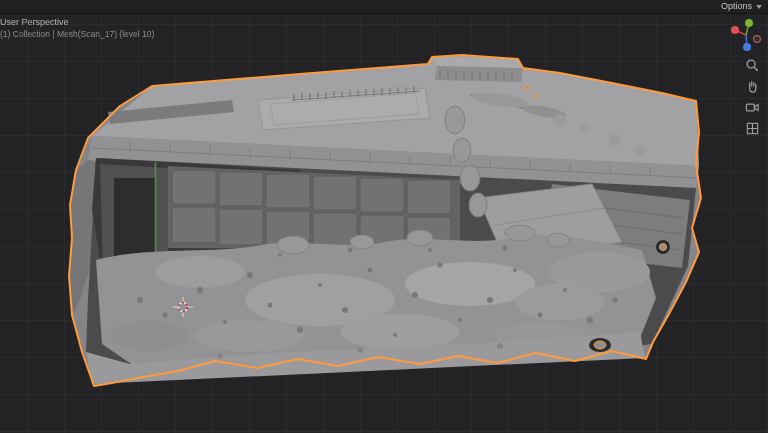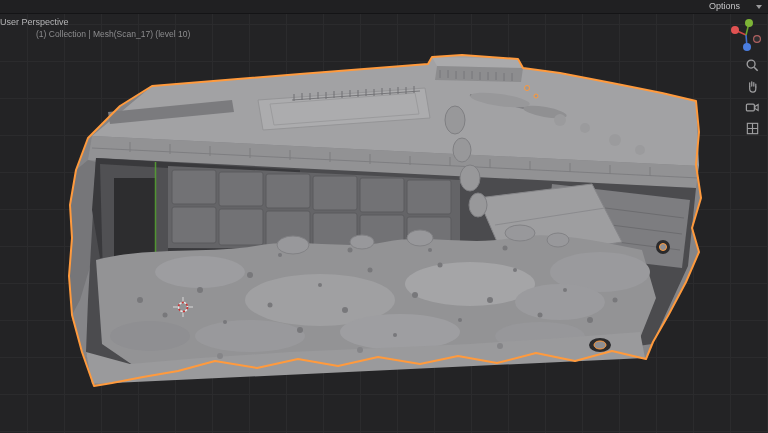--- a/index.html
+++ b/index.html
@@ -13,25 +13,25 @@
     background-position:27px 24px;
     font-family:"Liberation Sans", sans-serif;
     -webkit-font-smoothing:antialiased;
   }
   .topbar {
     position:absolute; top:0; left:0; right:0; height:14px;
     background:#202022; border-bottom:1px solid rgba(0,0,0,.35);
     display:flex; justify-content:flex-end; align-items:center;
     padding:0 6px; box-sizing:border-box; z-index:30;
   }
-  .options-btn { display:flex; align-items:center; gap:16px; color:#c4c4c6; font-size:9px; line-height:1; cursor:default;justify-content:center; }
+  .options-btn { display:flex; align-items:center; gap:4px; color:#c4c4c6; font-size:9px; line-height:1; cursor:default;justify-content:center; }
   .chev { width:0; height:0; border-left:3px solid transparent; border-right:3px solid transparent; border-top:4px solid #9a9a9c; }
   .overlay-text { position:absolute; left:0; z-index:25; white-space:nowrap; }
   .view-label { top:17px; font-size:9px; color:#b5b5b7; }
-  .context-label { top:29px; font-size:8.5px; color:#8d8d8f;margin-left:36px; }
+  .context-label { top:29px; font-size:8.5px; color:#8d8d8f; }
   .gizmo { position:absolute; top:16px; right:4px; width:36px; height:36px; z-index:25; }
   .side-icons { position:absolute; right:8px; top:58px; display:flex; flex-direction:column; gap:6px; z-index:25; }
   .icon-btn { width:15px; height:15px; opacity:.85; }
   svg.mesh-layer { position:absolute; left:0; top:0; z-index:10; }
 </style>
 </head>
 <body>
 
 <div class="stage">
 

